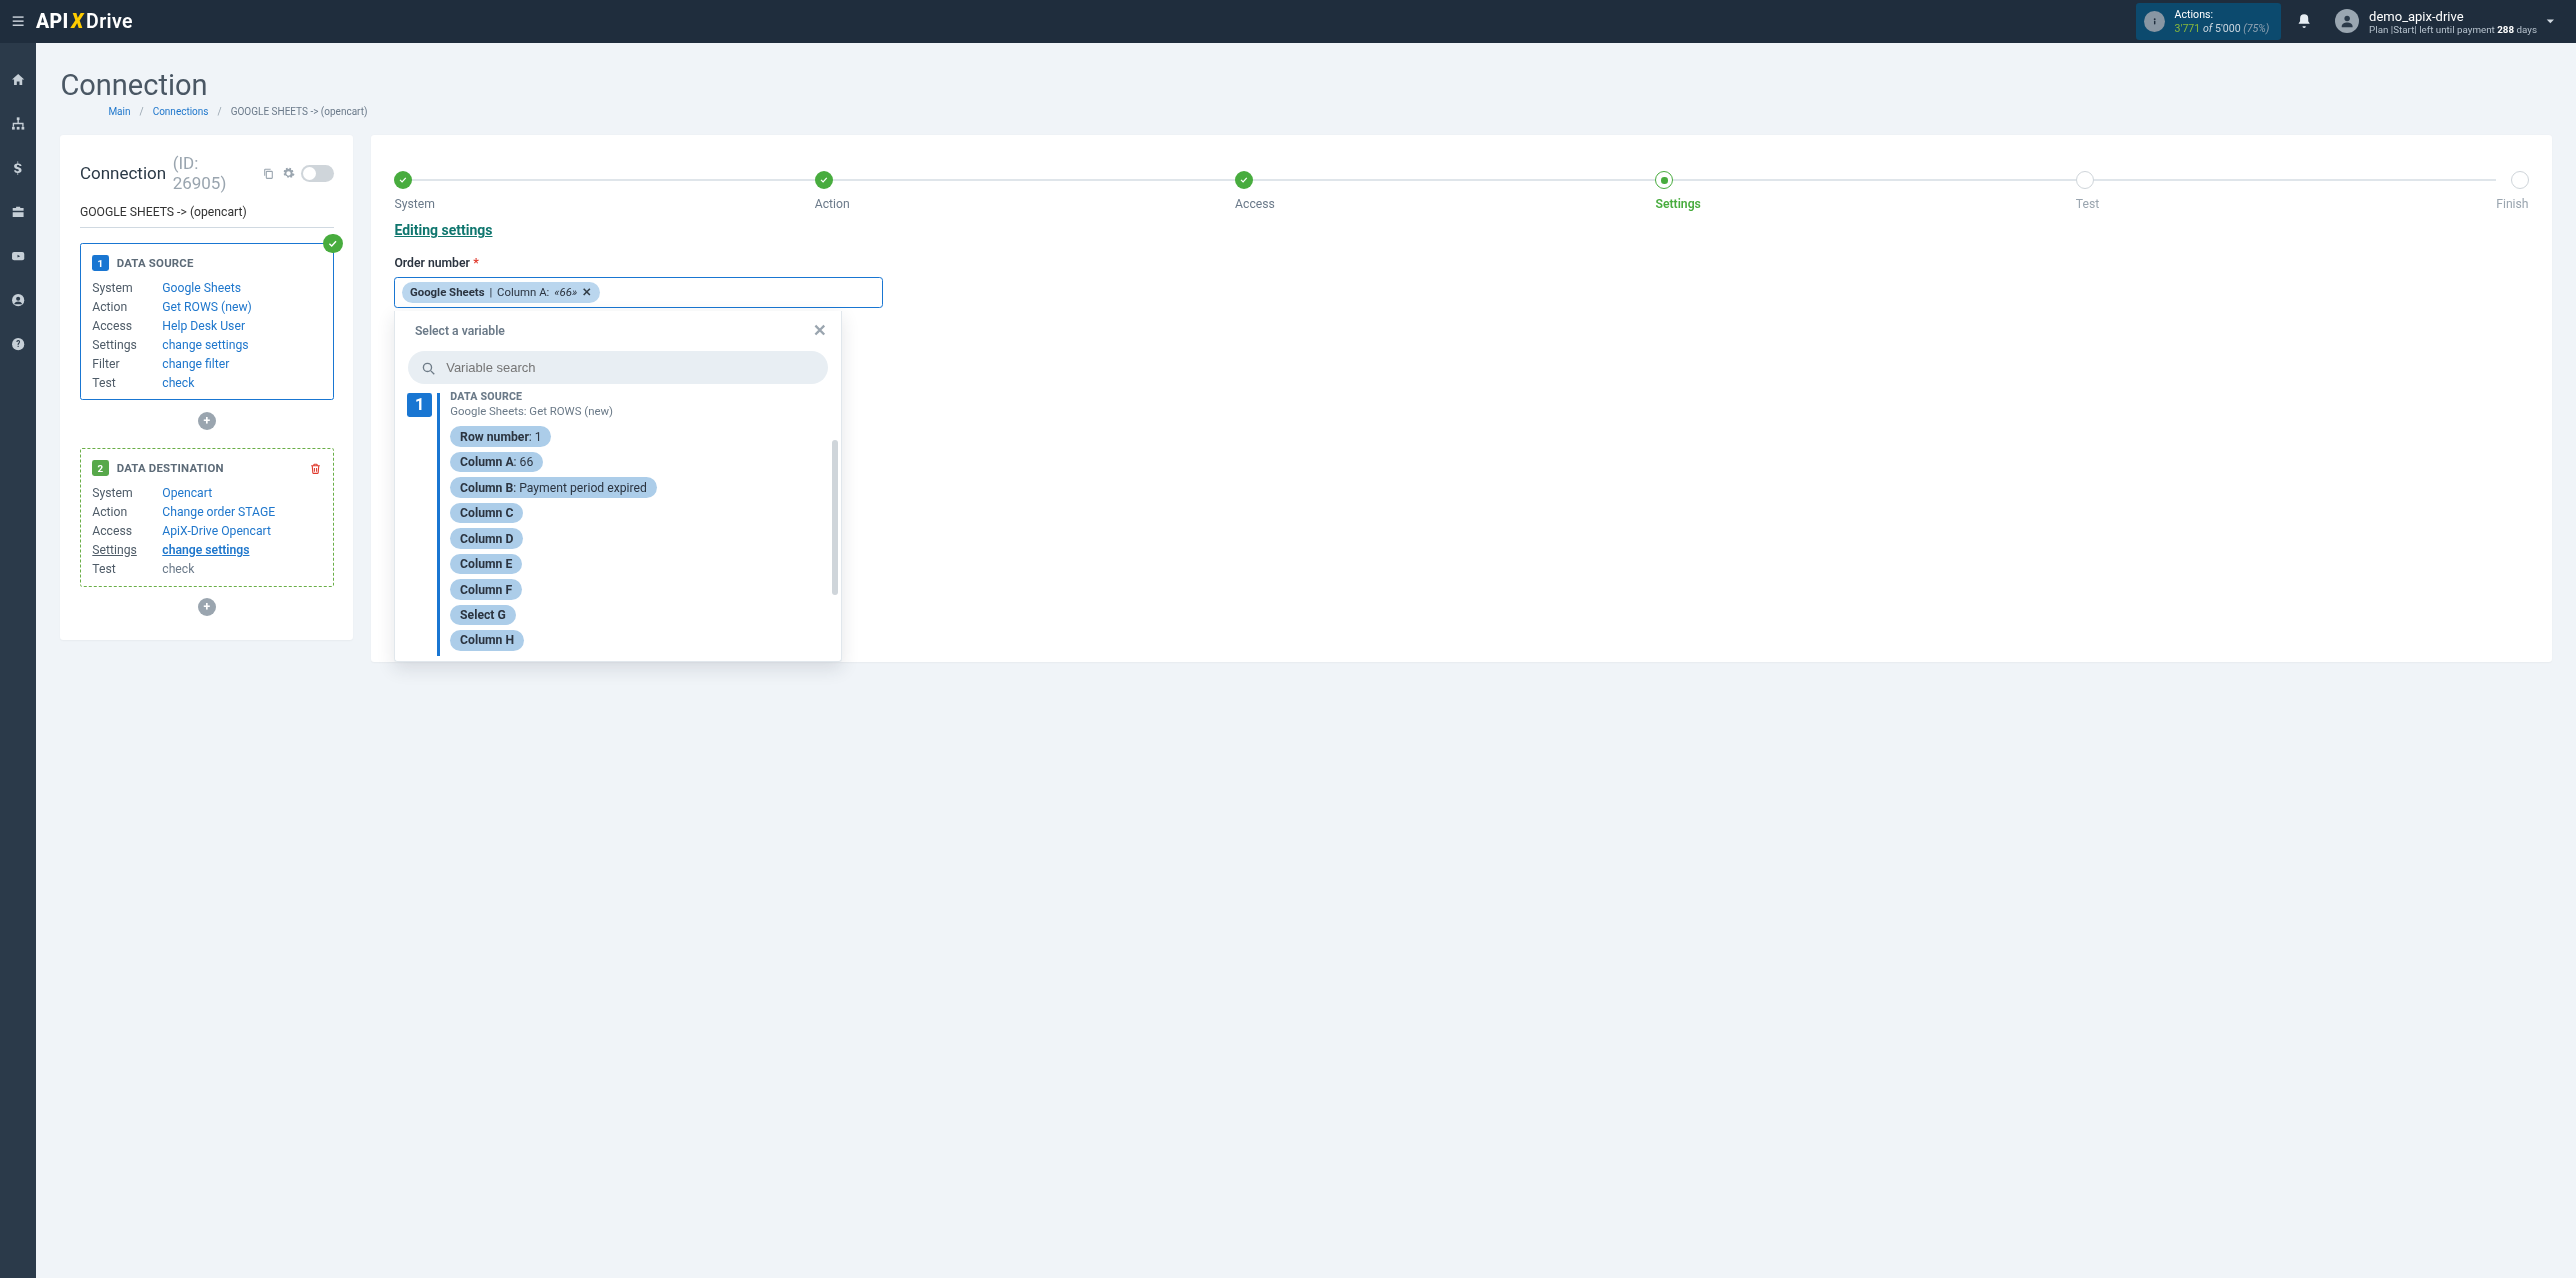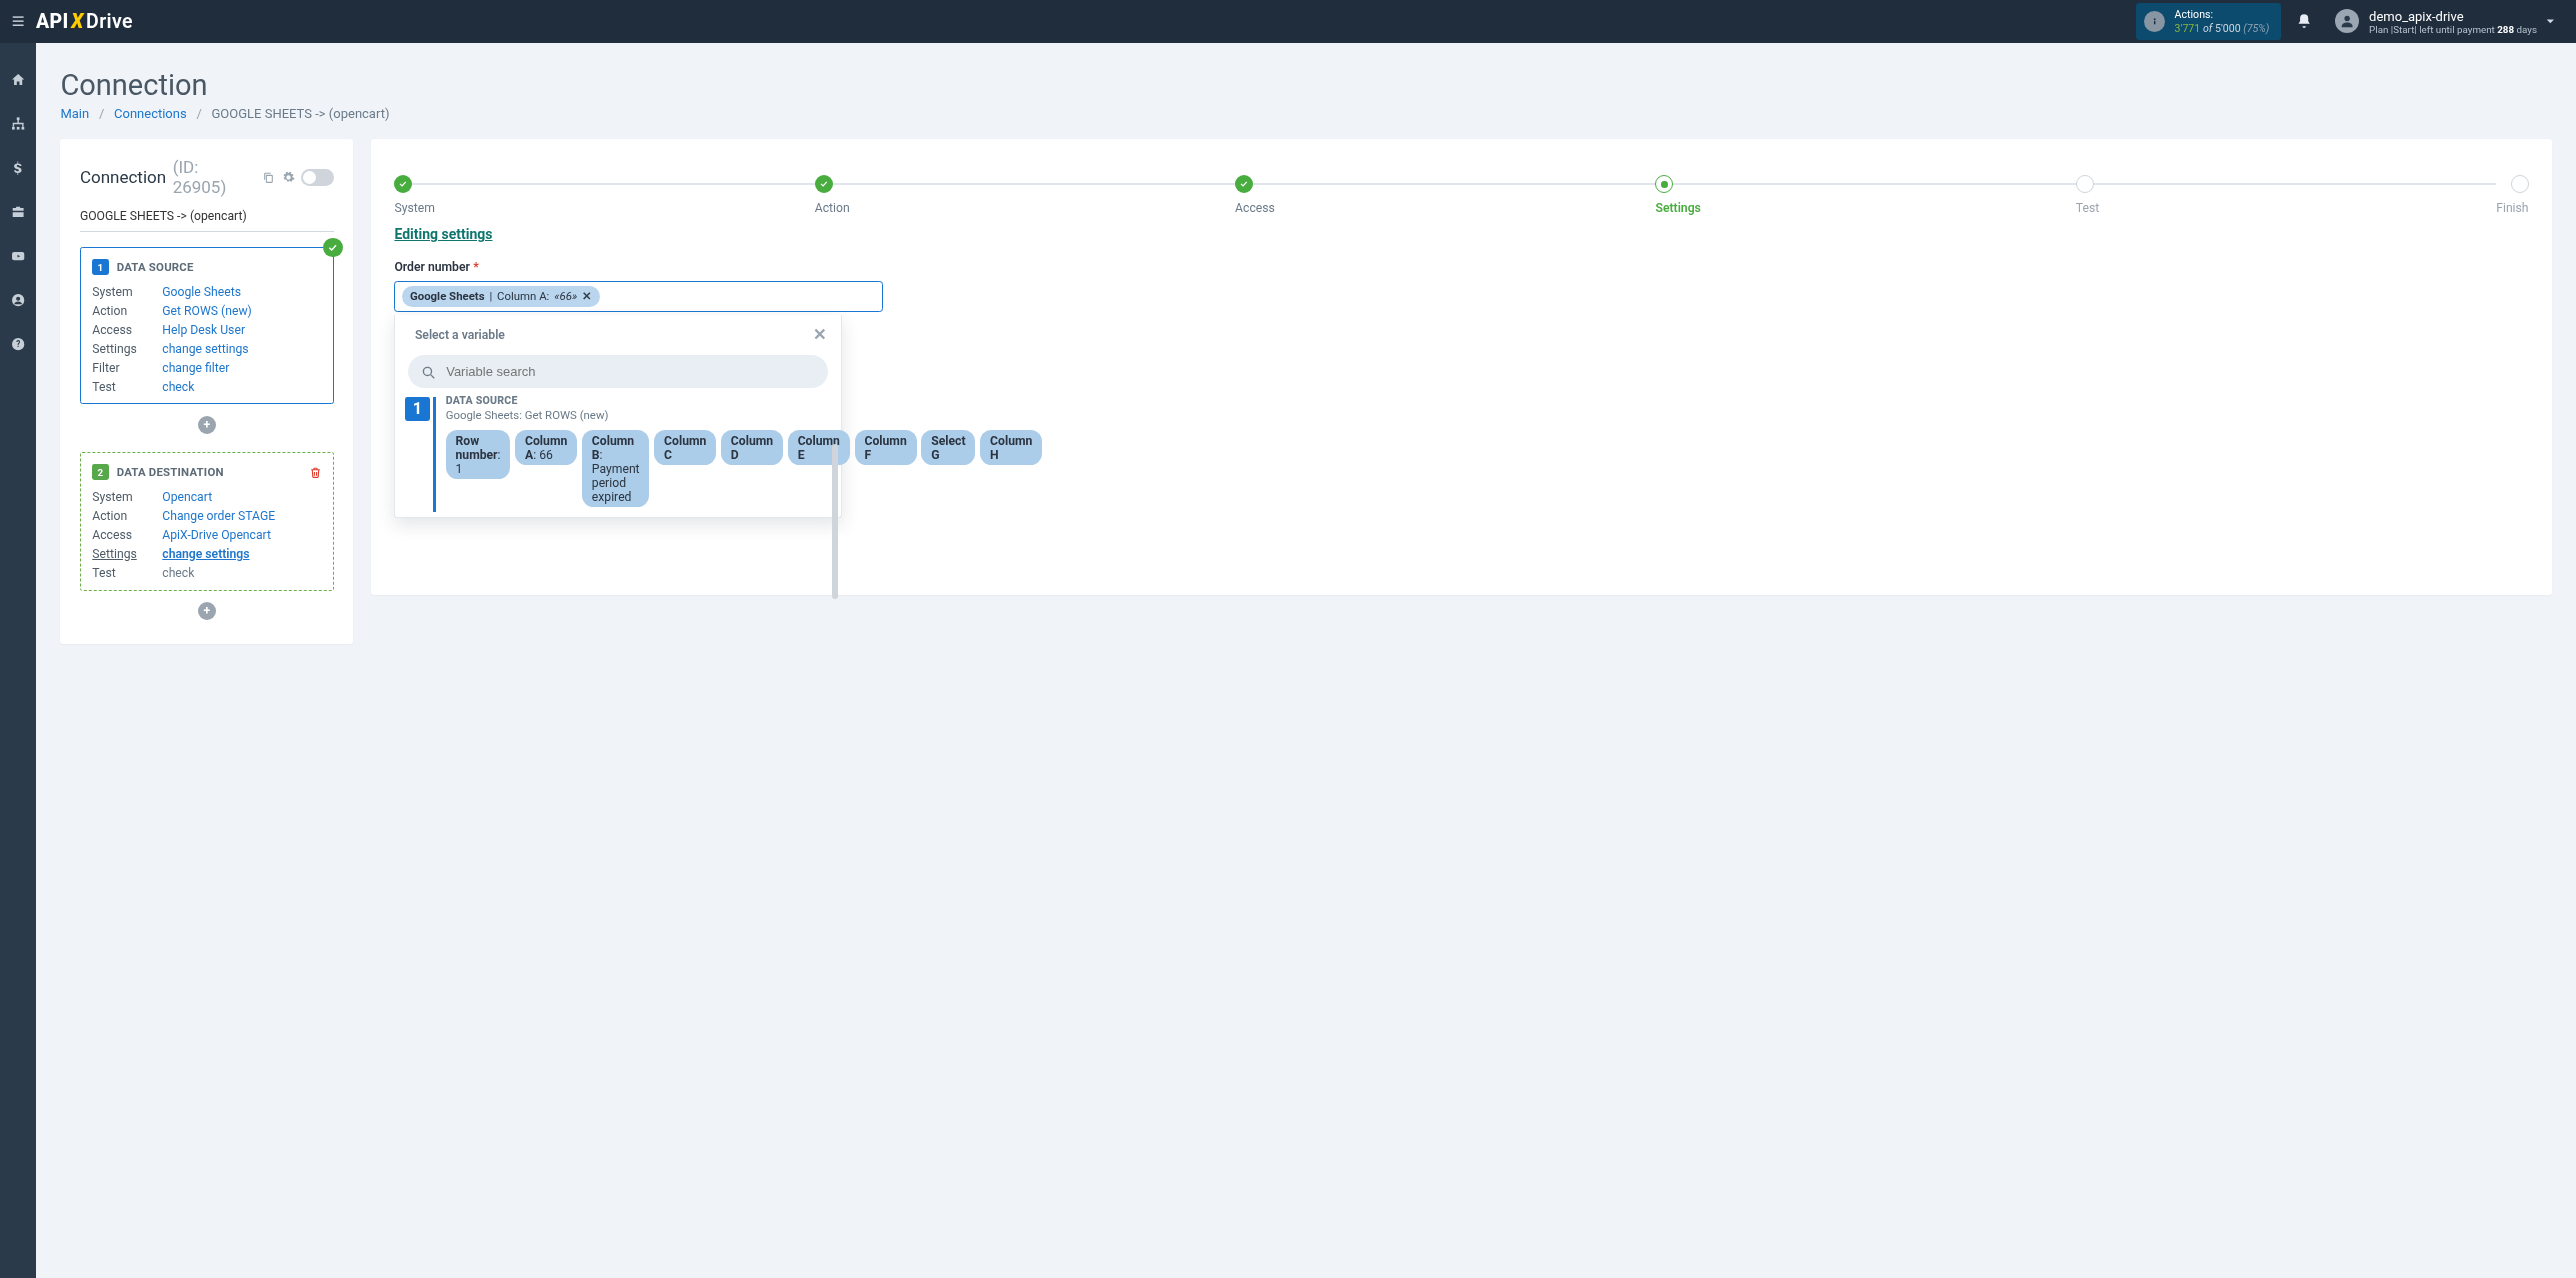--- a/index.html
+++ b/index.html
@@ -71,21 +71,21 @@
   .sidebar{
     width:36px;background:var(--navy2);display:flex;flex-direction:column;align-items:center;
     padding-top:24.4px;gap:18px;color:#a9b4bf;
   }
   .sidebar .sicon{width:36px;height:26px;display:flex;align-items:center;justify-content:center;color:#c6cfd7;}
   .sidebar .sicon svg{width:16.3px;height:16.3px;}
 
   
   .content{flex:1;padding:18px 24.4px 0 24.4px;}
   h1.page-title{font-size:29px;font-weight:400;margin:6.5px 0 4.9px;color:#4A5764;}
-  .crumbs{font-size:13px;color:var(--muted);}
+  .crumbs{font-size:10px;color:var(--muted);margin-left:48px;}
   .crumbs a{color:var(--link);text-decoration:none;}
   .crumbs .sep{margin:0 6.5px;color:#98a5b0;}
   .crumbs .cur{color:#6B7A8A;}
 
   .columns{display:flex;gap:18px;margin-top:18px;align-items:flex-start;}
   .panel{background:#fff;border-radius:3.3px;box-shadow:0 0.8px 1.6px rgba(0,0,0,0.04);}
   .panel.left{width:293px;padding:18px 19.5px 24.4px;}
   .panel.right{flex:1;padding:18px 23px 0;position:relative;min-height:456px;}
 
   
@@ -152,21 +152,21 @@
   .dd-head .x{color:#9aa5af;font-size:16.3px;font-weight:700;}
   .dd-search{margin:3.3px 13px 8.1px;}
   .dd-search .wrap{background:var(--soft);border-radius:18px;height:33px;display:flex;align-items:center;padding:0 11.4px;gap:8.1px;color:#6e7b87;}
   .dd-search input{border:none;background:transparent;outline:none;font-size:13px;color:#14532d;width:100%;}
   .dd-body{display:flex;gap:0;padding:0 13px 0 9.8px;position:relative;}
   .dd-left-col{width:29px;display:flex;justify-content:center;}
   .big-one{width:24.4px;height:24.4px;border-radius:2.4px;background:#1976D2;color:#fff;font-size:16.3px;font-weight:700;display:flex;align-items:center;justify-content:center;}
   .dd-right-col{flex:1;border-left:3.3px solid #1976D2;margin-left:3.3px;padding:0 0 4.9px 9.8px;}
   .ds-caption{font-size:10.6px;font-weight:800;color:#6b7a88;letter-spacing:0.2px;line-height:1.1;margin-top:-1.6px;}
   .ds-sub{font-size:11.4px;color:#6b7a88;margin-top:1.6px;}
-  .var-list{margin-top:8.1px;display:flex;flex-direction:row;gap:4.9px;align-items:flex-start;}
+  .var-list{margin-top:8.1px;display:flex;flex-direction:column;gap:4.9px;align-items:flex-start;}
   .var-pill{background:var(--pill-strong);border-radius:11.4px;padding:3.3px 9.8px;font-size:12.2px;color:#2b3440;}
   .var-pill b{font-weight:700;}
   .dd-scroll{position:absolute;right:3.3px;top:47px;width:6.5px;height:155px;background:#cfd5da;border-radius:4.9px;}
 
   
   svg{display:block;}
 </style>
 </head>
 <body>
 

